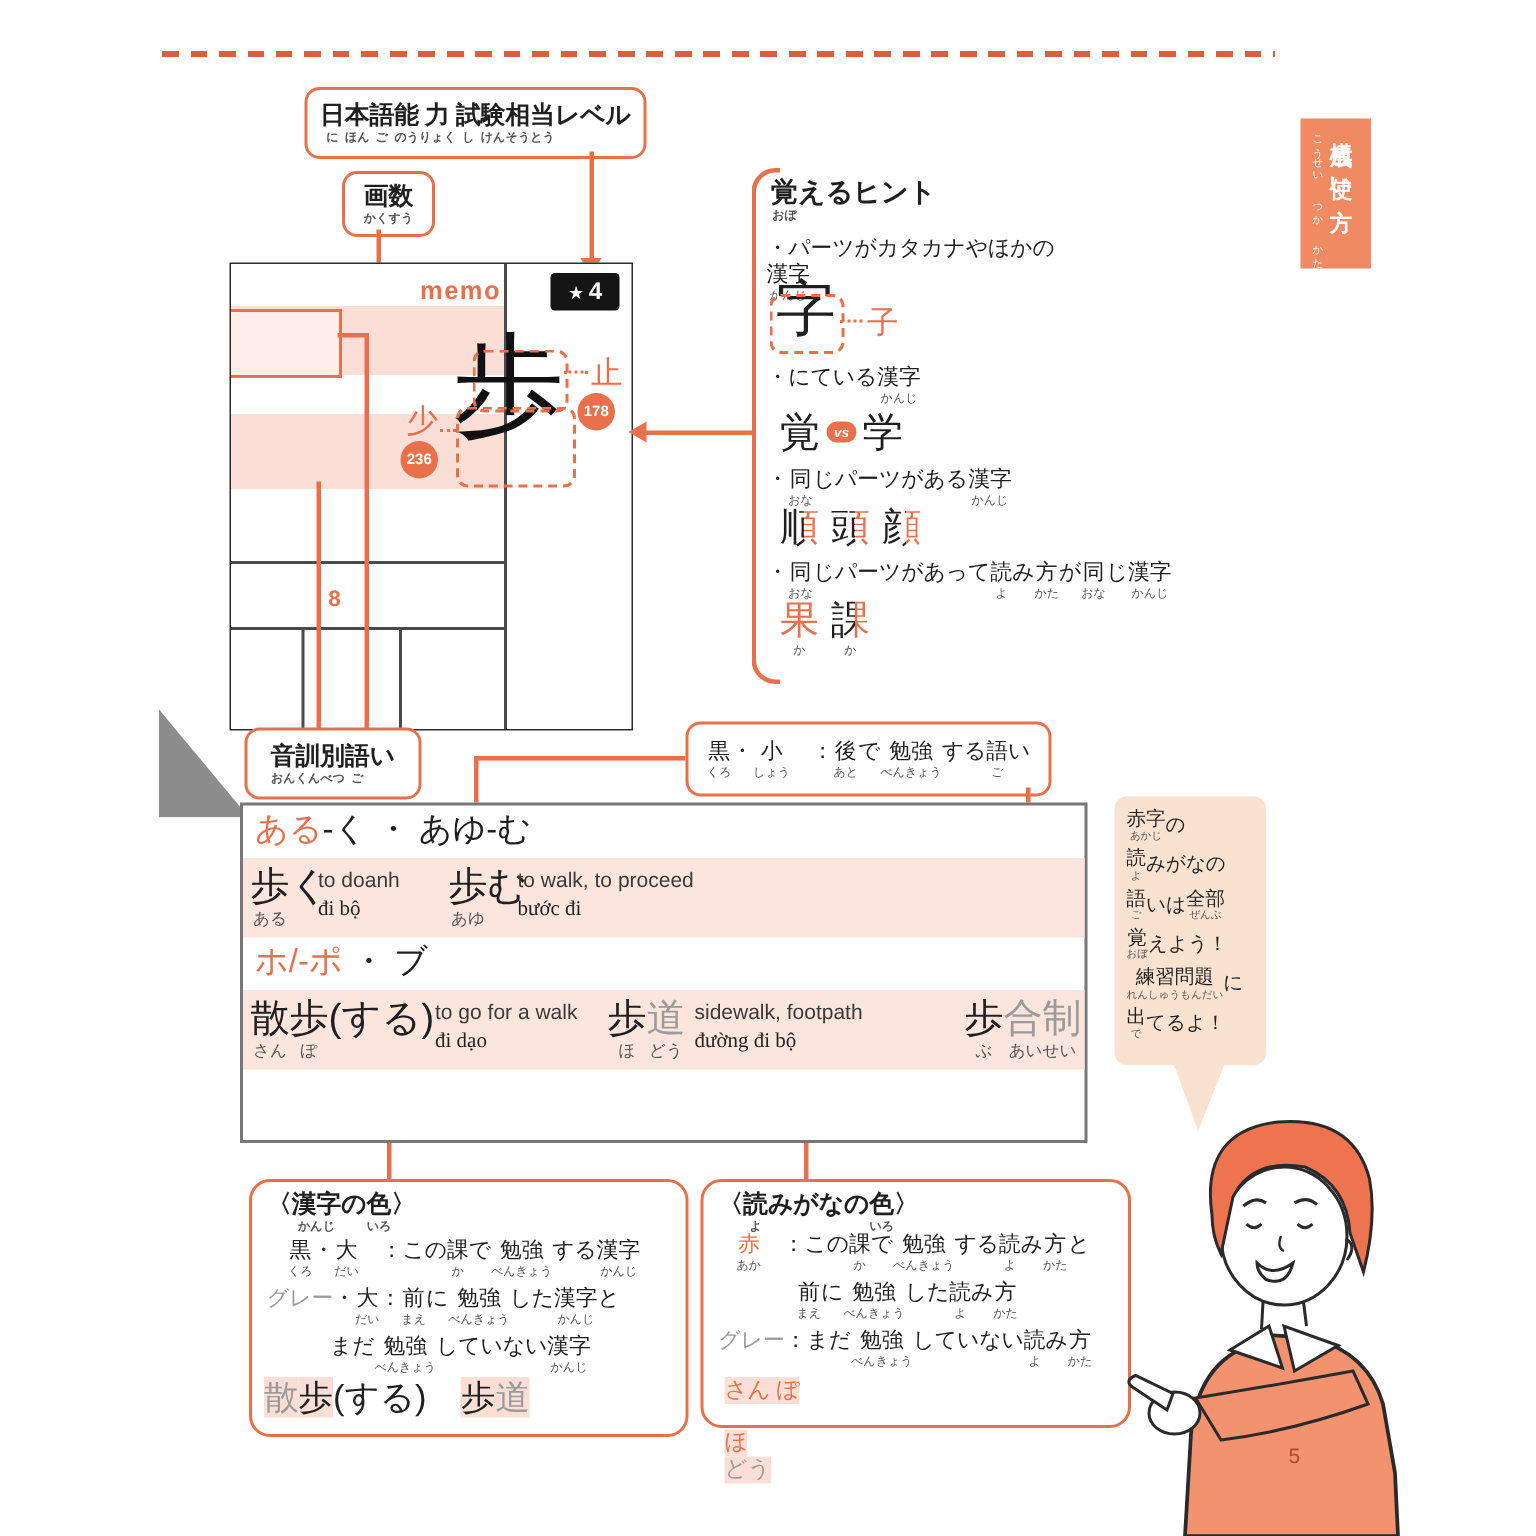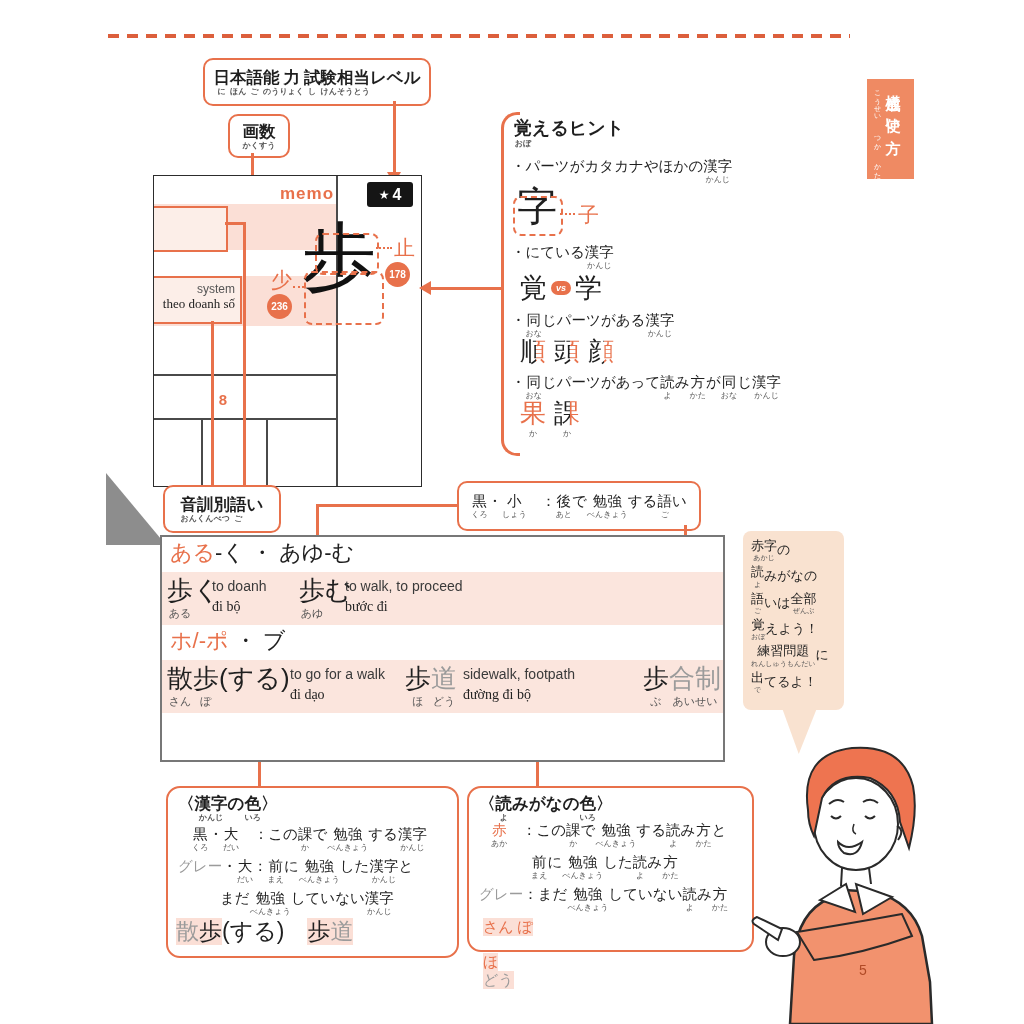--- a/index.html
+++ b/index.html
@@ -69,24 +69,20 @@
   <div class="obox" style="left:228px;top:114px;width:58px;height:40px;">
     <div class="fs16 bold sl"><span class="seg"><span class="b">画</span><span class="r c-o">かく</span></span><span class="seg"><span class="b">数</span><span class="r c-o">すう</span></span></div>
   </div>
   <div class="ol" style="left:251px;top:153px;width:3px;height:217px;"></div>
   <div class="arrD" style="left:245px;top:368px;"></div>
 
   <div class="abs" style="left:153px;top:175px;width:267px;height:310px;border:1.5px solid #2c2c2c;background:#fff;">
     <div class="abs" style="left:0;top:28px;width:182px;height:46px;background:var(--band);"></div>
     <div class="abs" style="left:0;top:30px;width:72px;height:42px;border:2.5px solid var(--or);border-left:none;background:#FCEEE8;"></div>
     <div class="abs" style="left:0;top:100px;width:182px;height:50px;background:var(--band);"></div>
-    <div class="abs" style="left:0;top:100px;width:88px;height:48px;border:2.5px solid var(--or);border-left:none;background:#FCEEE8;text-align:right;padding-right:5px;box-sizing:border-box;">
-      <div style="font-size:12px;color:#555;margin-top:4px;">system</div>
-      <div class="vi" style="font-size:13px;">theo doanh số</div>
-    </div>
     <div class="card-line" style="left:0;top:198px;width:182px;height:1.5px;"></div>
     <div class="card-line" style="left:0;top:242px;width:182px;height:1.5px;"></div>
     <div class="card-line" style="left:182px;top:0;width:1.5px;height:310px;"></div>
     <div class="card-line" style="left:47px;top:242px;width:1.5px;height:68px;"></div>
     <div class="card-line" style="left:112px;top:242px;width:1.5px;height:68px;"></div>
     <div class="abs" style="left:60px;top:215px;width:18px;text-align:center;font-size:15px;font-weight:bold;color:var(--or);">8</div>
 
     <div class="abs" style="left:126px;top:8px;font-size:17px;font-weight:800;letter-spacing:1px;color:var(--or);">memo</div>
     <div class="abs" style="left:213px;top:6px;width:46px;height:25px;background:#151515;border-radius:3px;color:#fff;display:flex;align-items:center;justify-content:center;gap:3px;">
       <span style="font-size:12px;">★</span>
@@ -106,21 +102,21 @@
 
   <div class="ol" style="left:225px;top:222px;width:21px;height:2.5px;"></div>
   <div class="ol" style="left:243px;top:222px;width:2.5px;height:264px;"></div>
   <div class="ol" style="left:211px;top:321px;width:2.5px;height:165px;"></div>
 
   <div class="ol" style="left:430px;top:287px;width:73px;height:3px;"></div>
   <div class="arrL" style="left:419px;top:281px;"></div>
 
   <div class="abs" style="left:501px;top:112px;width:16px;height:338px;border-left:3px solid var(--or);border-top:3px solid var(--or);border-bottom:3px solid var(--or);border-radius:16px 0 0 16px;"></div>
   <div class="abs fs18 bold sl" style="left:514px;top:118px;"><span class="seg"><span class="b">覚</span><span class="r">おぼ</span></span><span class="seg"><span class="b">えるヒント</span></span></div>
-  <div class="abs fs14 sl" style="left:511px;top:158px;"><span class="seg"><span class="b">・パーツがカタカナやほかの</span></span><span class="seg"><span class="b">漢字</span><span class="r">かんじ</span></span></div>
+  <div class="abs fs14 sl" style="left:511px;top:158px;flex-direction:column;"><span class="seg"><span class="b">・パーツがカタカナやほかの</span></span><span class="seg"><span class="b">漢字</span><span class="r">かんじ</span></span></div>
   <div class="abs" style="left:517px;top:186px;font-size:40px;line-height:1;">字</div>
   <div class="dbox" style="left:513px;top:196px;width:46px;height:36px;"></div>
   <div class="dot" style="left:560px;top:213px;width:15px;"></div>
   <div class="abs" style="left:578px;top:201px;font-size:21px;color:var(--or);">子</div>
   <div class="abs fs14 sl" style="left:511px;top:244px;"><span class="seg"><span class="b">・にている</span></span><span class="seg"><span class="b">漢字</span><span class="r">かんじ</span></span></div>
   <div class="abs" style="left:520px;top:270px;display:flex;align-items:center;gap:4px;">
     <span style="font-size:27px;">覚</span>
     <span style="background:var(--or);color:#fff;font-size:9px;font-weight:bold;font-style:italic;border-radius:8px;padding:2px 5px;">vs</span>
     <span style="font-size:27px;">学</span>
   </div>

